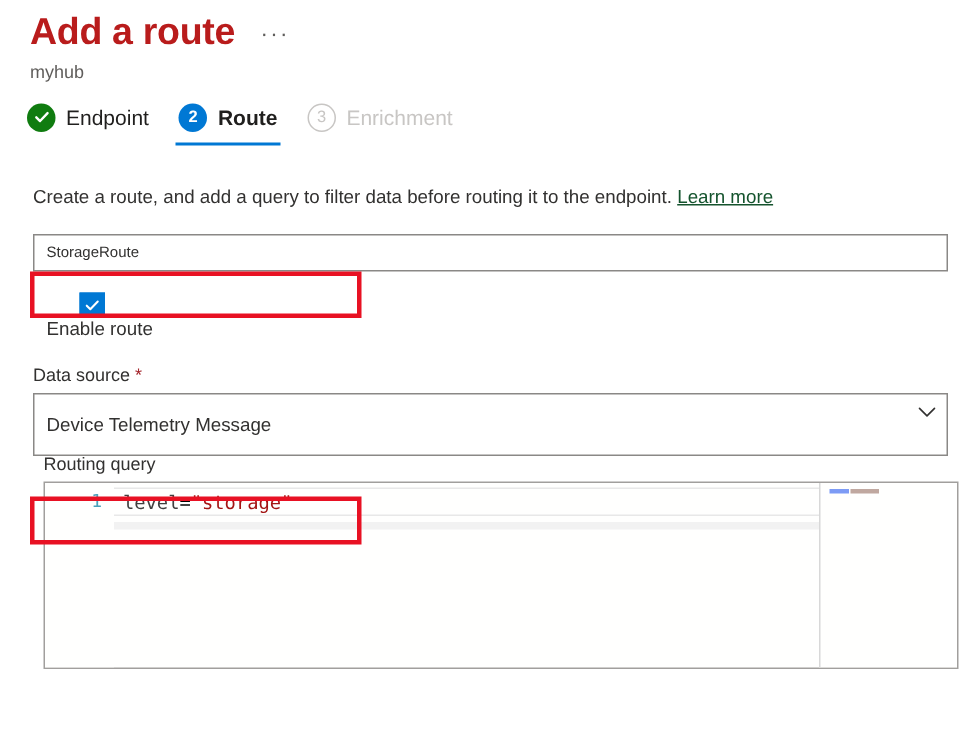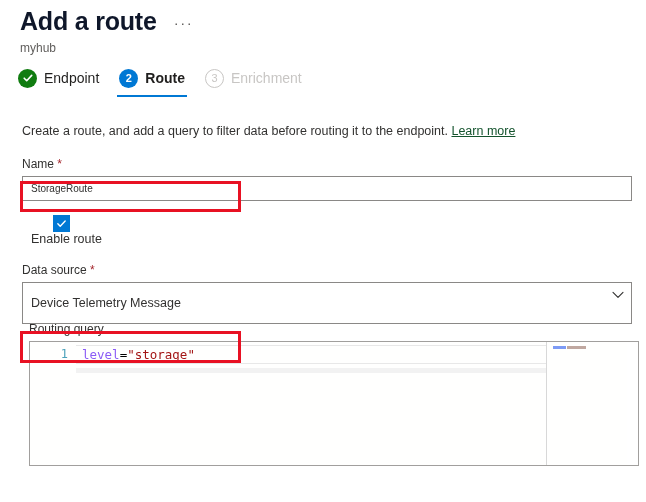--- a/index.html
+++ b/index.html
@@ -26,21 +26,21 @@
   }
   .title-row {
     display: flex;
     align-items: flex-end;
     padding: 6px 0 0 20px;
   }
   .page-title {
     font-size: 25px;
     font-weight: 600;
     letter-spacing: -0.2px;
-    color: #0f172a;
+    color: #b91c1c;
     line-height: 30px;
   }
   .ellipsis-menu {
     margin-left: 14px;
     margin-bottom: 6px;
     font-size: 15px;
     letter-spacing: 1.5px;
     color: #605e5c;
     line-height: 10px;
     cursor: pointer;
@@ -257,21 +257,21 @@
   }
   .editor-code {
     position: absolute;
     left: 52px;
     top: 5px;
     font-family: "DejaVu Sans Mono", monospace;
     font-size: 12.5px;
     line-height: 16px;
     white-space: pre;
   }
-  .tok-key { color: #8b5cf6; }
+  .tok-key { color: #404040; }
   .tok-op  { color: #000000; }
   .tok-str { color: #a31515; }
   .editor-minimap {
     position: absolute;
     right: 11px;
     top: 0;
     width: 80px;
     height: 100%;
     background: #fffffe;
     border-left: 1px solid #d8d8d8;
@@ -369,24 +369,20 @@
 </div>
 
 <div class="form-area">
 
   <div class="intro-text">
     <span>Create a route, and add a query to filter data before routing it to the endpoint.</span>
     <span class="learn-more">Learn more</span>
   </div>
 
   <div class="field-block">
-    <div class="field-label">
-      <span>Name</span>
-      <span class="req-star">*</span>
-    </div>
     <input class="text-input" type="text" value="StorageRoute" style="">
   </div>
 
   <div class="checkbox-row">
     <div class="checkbox-box">
       <svg width="11" height="11" viewBox="0 0 12 12" aria-hidden="true">
         <path d="M2 6.3 L4.6 8.9 L10 3.3" fill="none" stroke="#ffffff" stroke-width="1.5" stroke-linecap="round" stroke-linejoin="round"></path>
       </svg>
     </div>
     <div class="checkbox-label">Enable route</div>

